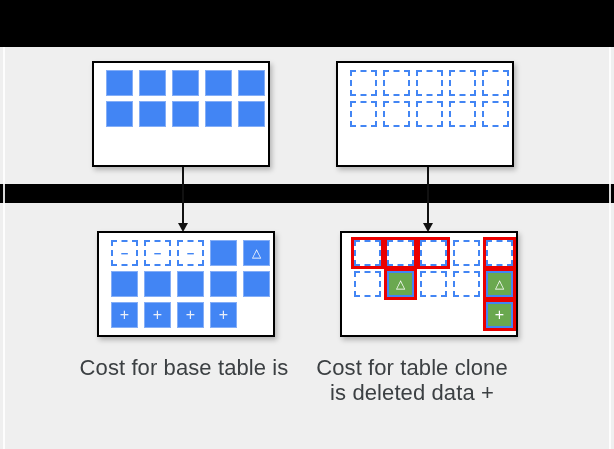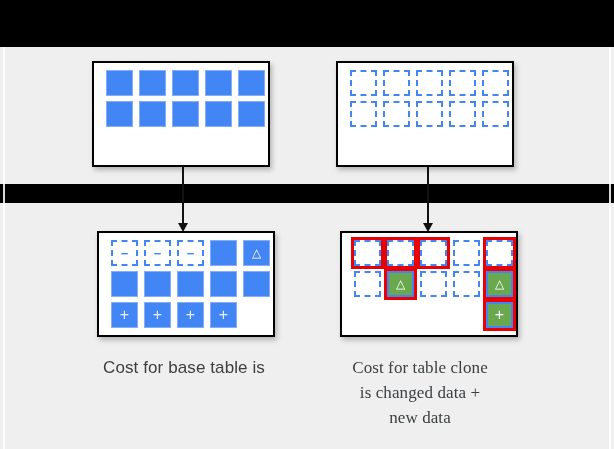--- a/index.html
+++ b/index.html
@@ -120,26 +120,26 @@
     border-left: 5px solid transparent;
     border-right: 5px solid transparent;
     border-top: 9px solid #111;
   }
 
   .caption {
     position: absolute;
     top: 355px;
     text-align: center;
     color: var(--text, #3c4043);
-    font-size: 17px;
+    font-size: 22px;
     line-height: 25px;
     letter-spacing: 0.1px;
   }
   .caption.left  { left: 62px;  width: 244px; }
-  .caption.right { left: 310px; width: 220px; font-family: Liberation Serif, serif; }
+  .caption.right { left: 302px; width: 220px; }
 </style>
 </head>
 <body>
 
 <div class="stage">
 
   <div class="bar top"></div>
   <div class="bar mid"></div>
   <div class="edge-line left"></div>
   <div class="edge-line right"></div>
@@ -220,17 +220,16 @@
         <div class="cell red-green-plus">+</div>
       </div>
   </div>
 
   <div class="caption left">
     <div>Cost for base table is</div>
   </div>
 
   <div class="caption right">
     <div>Cost for table clone</div>
-    <div>is changed data +</div>
-    <div>new data</div>
+    <div>is deleted data +</div>
   </div>
 
 </div>
 
 </body></html>

